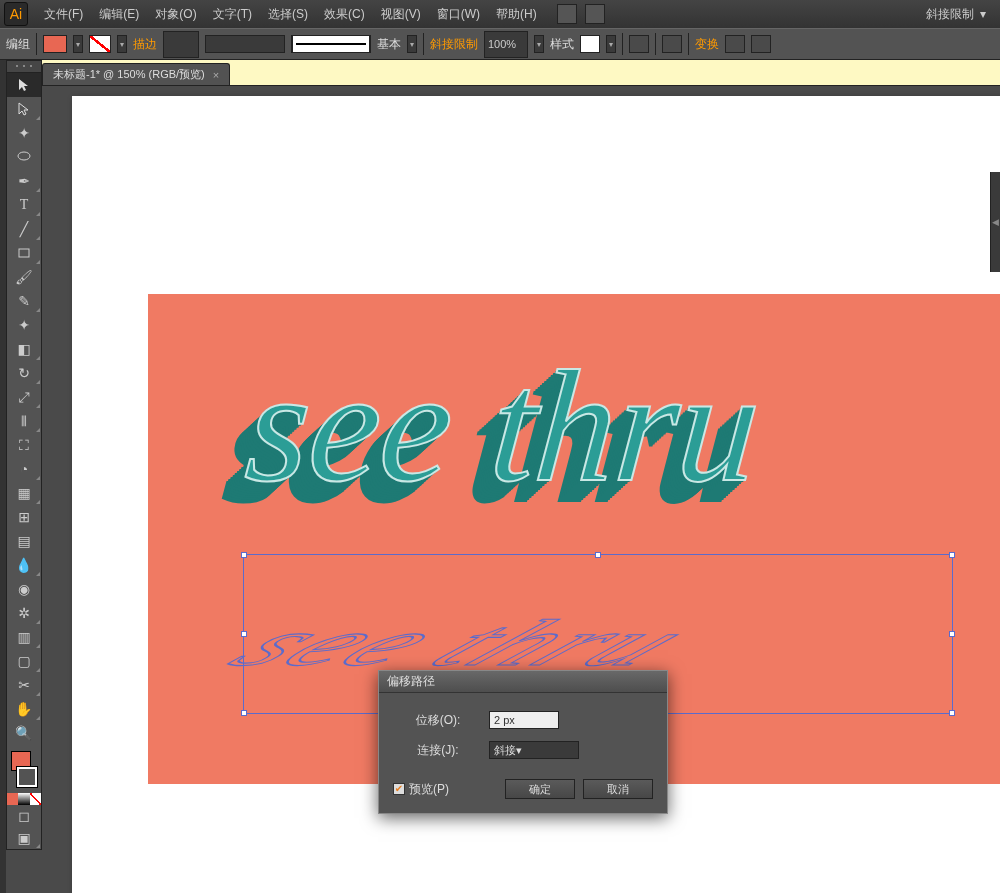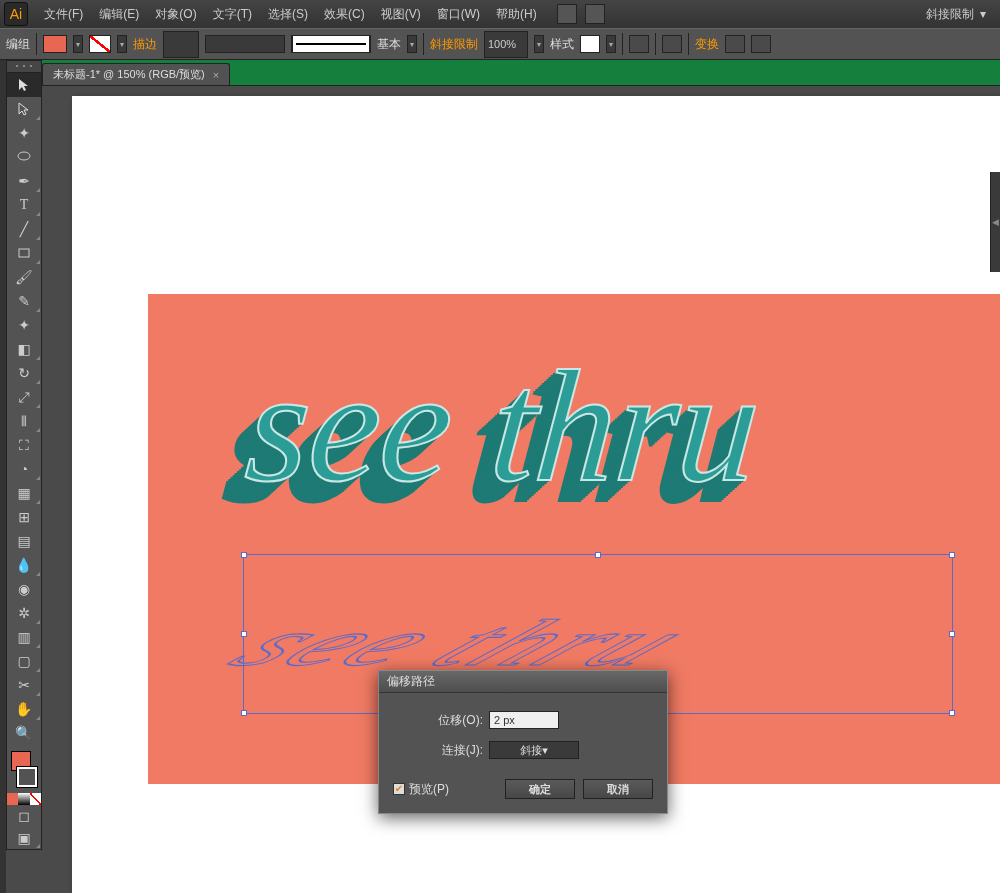--- a/index.html
+++ b/index.html
@@ -23,21 +23,21 @@
 .orange-link { color: #ff9a00; }
 .num-input { width: 36px; height: 27px; background: #3a3a3a; border: 1px solid #222; color: #ccc; font-size: 11px; padding: 0 3px; }
 .wide-dd { width: 80px; height: 18px; background: #3a3a3a; border: 1px solid #222; }
 .stroke-style { width: 60px; height: 18px; background: #fff; border: 1px solid #222; display:flex; align-items:center; }
 .stroke-style .line { height: 2px; background: #000; flex:1; margin: 0 3px; }
 .divider { width: 1px; height: 22px; background: #222; }
 .ctrl-ico { width: 20px; height: 18px; background: #4a4a4a; border: 1px solid #222; }
 .style-swatch { width: 20px; height: 18px; background: #fff; border: 1px solid #222; }
 
 
-.tabbar { height: 26px; background: #15803d; border-bottom: 1px solid #222; display: flex; align-items: flex-end; padding-left: 42px; }
+.tabbar { height: 26px; background: #fef9c3; border-bottom: 1px solid #222; display: flex; align-items: flex-end; padding-left: 42px; }
 .doc-tab { height: 22px; background: #525252; border: 1px solid #222; border-bottom: none; padding: 0 10px; color: #ddd; font-size: 11px; display: flex; align-items: center; gap: 8px; border-radius: 3px 3px 0 0; }
 .doc-tab .close { color: #aaa; cursor: pointer; }
 
 
 .left-stack { position: absolute; left: 0; top: 60px; bottom: 0; width: 42px; display: flex; flex-direction: column; }
 .edge-strip { position: absolute; left: 0; top: 60px; width: 6px; bottom:0; background: #333; }
 .tool-col { width: 36px; background: #535353; border: 1px solid #222; margin-left: 6px; display:flex; flex-direction: column; }
 .tool-header { height: 12px; background: #464646; border-bottom: 1px solid #222; display:flex; justify-content:center; align-items:center; }
 .tool-header .dots { width: 16px; height: 3px; display:flex; justify-content:space-between; }
 .tool-header .dots span { width:2px; height:2px; background:#888; }
@@ -70,27 +70,27 @@
   letter-spacing: 4px;
 }
 .selection-box { position:absolute; border: 1px solid #5b6bcc; }
 .sel-handle { position:absolute; width:6px; height:6px; background:#fff; border:1px solid #5b6bcc; }
 
 
 .dialog { position:absolute; left: 378px; top: 670px; width: 290px; background: #535353; border: 1px solid #888; box-shadow: 0 4px 16px rgba(0,0,0,.6); }
 .dialog-title { height: 22px; background: linear-gradient(#686868, #4e4e4e); border-bottom: 1px solid #333; color: #ddd; font-size: 12px; padding: 0 8px; display:flex; align-items:center; }
 .dialog-body { padding: 18px 14px 14px; color: #ddd; font-size: 12px; }
 .dlg-row { display:flex; align-items:center; margin-bottom: 12px; gap: 6px; }
-.dlg-row label { width: 90px; text-align: right; }
+.dlg-row label { width: 90px; text-align: center; }
 .dlg-input { width: 70px; height: 18px; background: #eee; border: 1px solid #222; color:#333; font-size:11px; padding: 0 4px; }
-.dlg-select { width: 90px; height: 18px; background: #3a3a3a; border: 1px solid #222; color:#ddd; font-size:11px; padding: 0 4px; display:flex; align-items:center; justify-content:center; }
+.dlg-select { width: 90px; height: 18px; background: #3a3a3a; border: 1px solid #222; color:#ddd; font-size:11px; padding: 0 4px; display:flex; align-items:center; justify-content:flex-start; }
 .dlg-buttons { display:flex; align-items:center; gap: 8px; margin-top: 20px; }
 .dlg-check { display:flex; align-items:center; gap: 4px; flex:1; }
 .dlg-check .cb { width:12px; height:12px; background:#ddd; border:1px solid #333; display:flex; align-items:center; justify-content:center; color:#e67e22; font-size:10px; line-height:1; }
-.dlg-btn { width: 70px; height: 20px; background: linear-gradient(#5a5a5a,#474747); border: 1px solid #222; color:#ddd; font-size:11px; display:flex; align-items:center; justify-content:center; cursor:pointer;font-weight:bold; }
+.dlg-btn { width: 70px; height: 20px; background: linear-gradient(#5a5a5a,#474747); border: 1px solid #222; color:#ddd; font-size:11px; display:flex; align-items:center; justify-content:center; cursor:pointer; }
 
 .right-toggle { position:absolute; right:0; top:86px; width:10px; height: 100px; background:#3a3a3a; border-left:1px solid #222; color:#888; font-size:9px; display:flex; align-items:center; justify-content:center; }
 </style>
 </head>
 <body>
 
 <div class="menubar">
   <div class="app-logo">Ai</div>
   <div class="menu-item">文件(F)</div>
   <div class="menu-item">编辑(E)</div>

